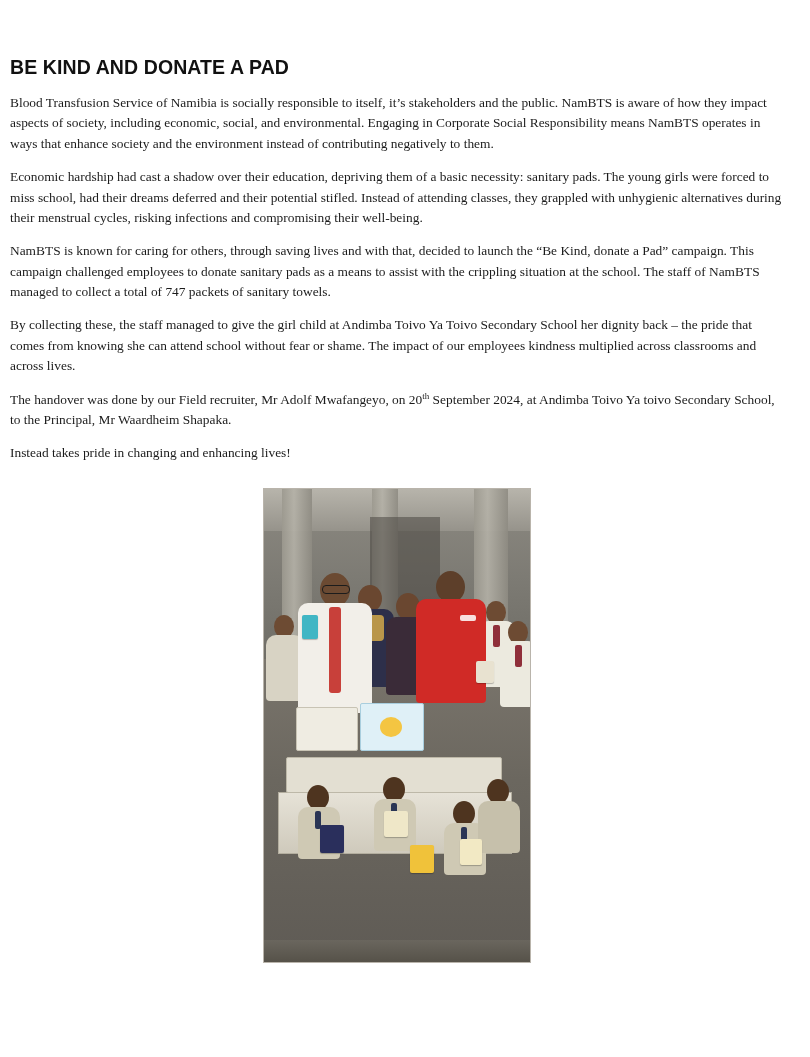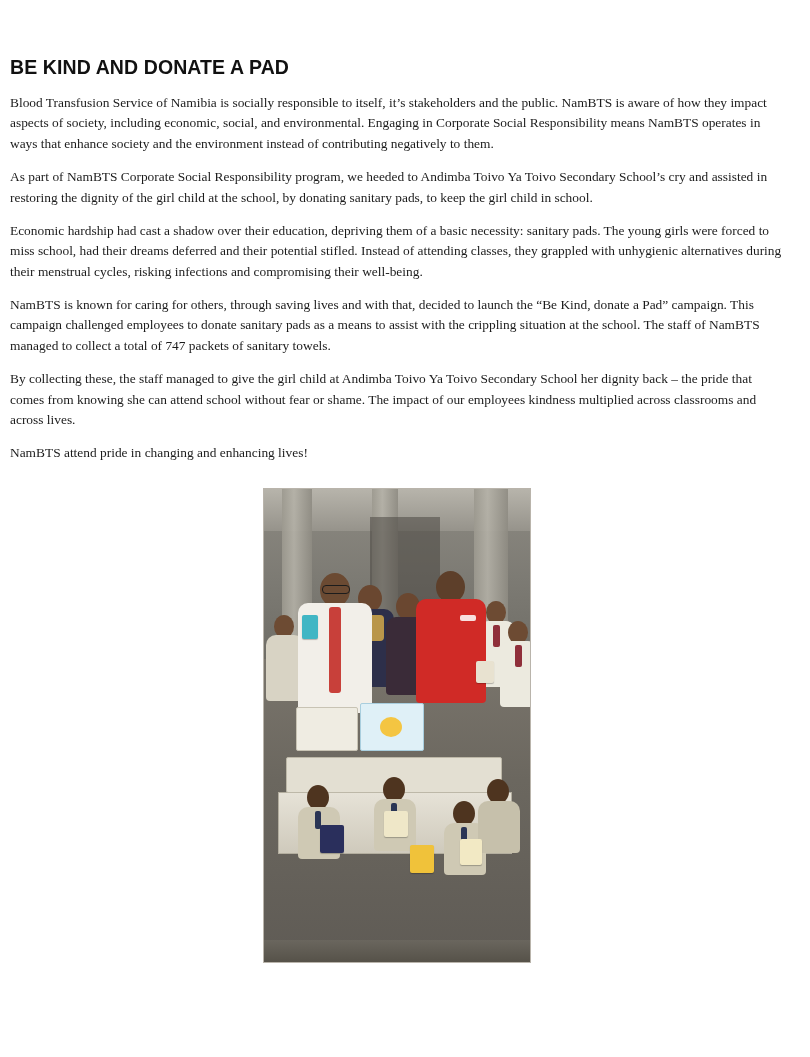--- a/index.html
+++ b/index.html
@@ -144,27 +144,27 @@
   }
 </style>
 </head>
 <body>
 
 <div class="page">
 
   <h1 class="doc-title">BE KIND AND DONATE A PAD</h1>
 
   <p class="para">Blood Transfusion Service of Namibia is socially responsible to itself, it’s stakeholders and the public.  NamBTS is aware of how they impact aspects of society, including economic, social, and environmental. Engaging in Corporate Social Responsibility means NamBTS operates in ways that enhance society and the environment instead of contributing negatively to them.</p>
-  <p class="para">As part of NamBTS Corporate Social Responsibility program, we heeded to Andimba Toivo Ya Toivo Secondary School’s cry and assisted in restoring the dignity of the girl child at the school, by donating sanitary pads, to keep the girl child in school.</p>
   <p class="para">Economic hardship had cast a shadow over their education, depriving them of a basic necessity: sanitary pads. The young girls were forced to miss school, had their dreams deferred and their potential stifled. Instead of attending classes, they grappled with unhygienic alternatives during their menstrual cycles, risking infections and compromising their well-being.</p>
   <p class="para">NamBTS is known for caring for others, through saving lives and with that, decided to launch the “Be Kind, donate a Pad” campaign.  This campaign challenged employees to donate sanitary pads as a means to assist with the crippling situation at the school.  The staff of NamBTS managed to collect a total of 747 packets of sanitary towels.</p>
   <p class="para">By collecting these, the staff managed to give the girl child at Andimba Toivo Ya Toivo Secondary School her dignity back – the pride that comes from knowing she can attend school without fear or shame. The impact of our employees kindness multiplied across classrooms and across lives.</p>
 
-
-  <p class="para">NamBTS attend pride in changing and enhancing lives!</p>
+  <p class="para"><span>The handover was done by our Field recruiter, Mr Adolf Mwafangeyo, on 20</span><sup>th</sup><span> September 2024, at Andimba Toivo Ya toivo Secondary School, to the Principal, Mr Waardheim Shapaka.</span></p>
+
+  <p class="para">Instead takes pride in changing and enhancing lives!</p>
 
   <div class="photo-wrap">
     <div class="photo">
       <div class="ph-bg-top"></div>
       <div class="ph-bg-bottom"></div>
       <div class="ph-ceiling"></div>
       <div class="ph-pillar p1"></div>
       <div class="ph-pillar p2"></div>
       <div class="ph-pillar p3"></div>
       <div class="ph-wall-dark"></div>

